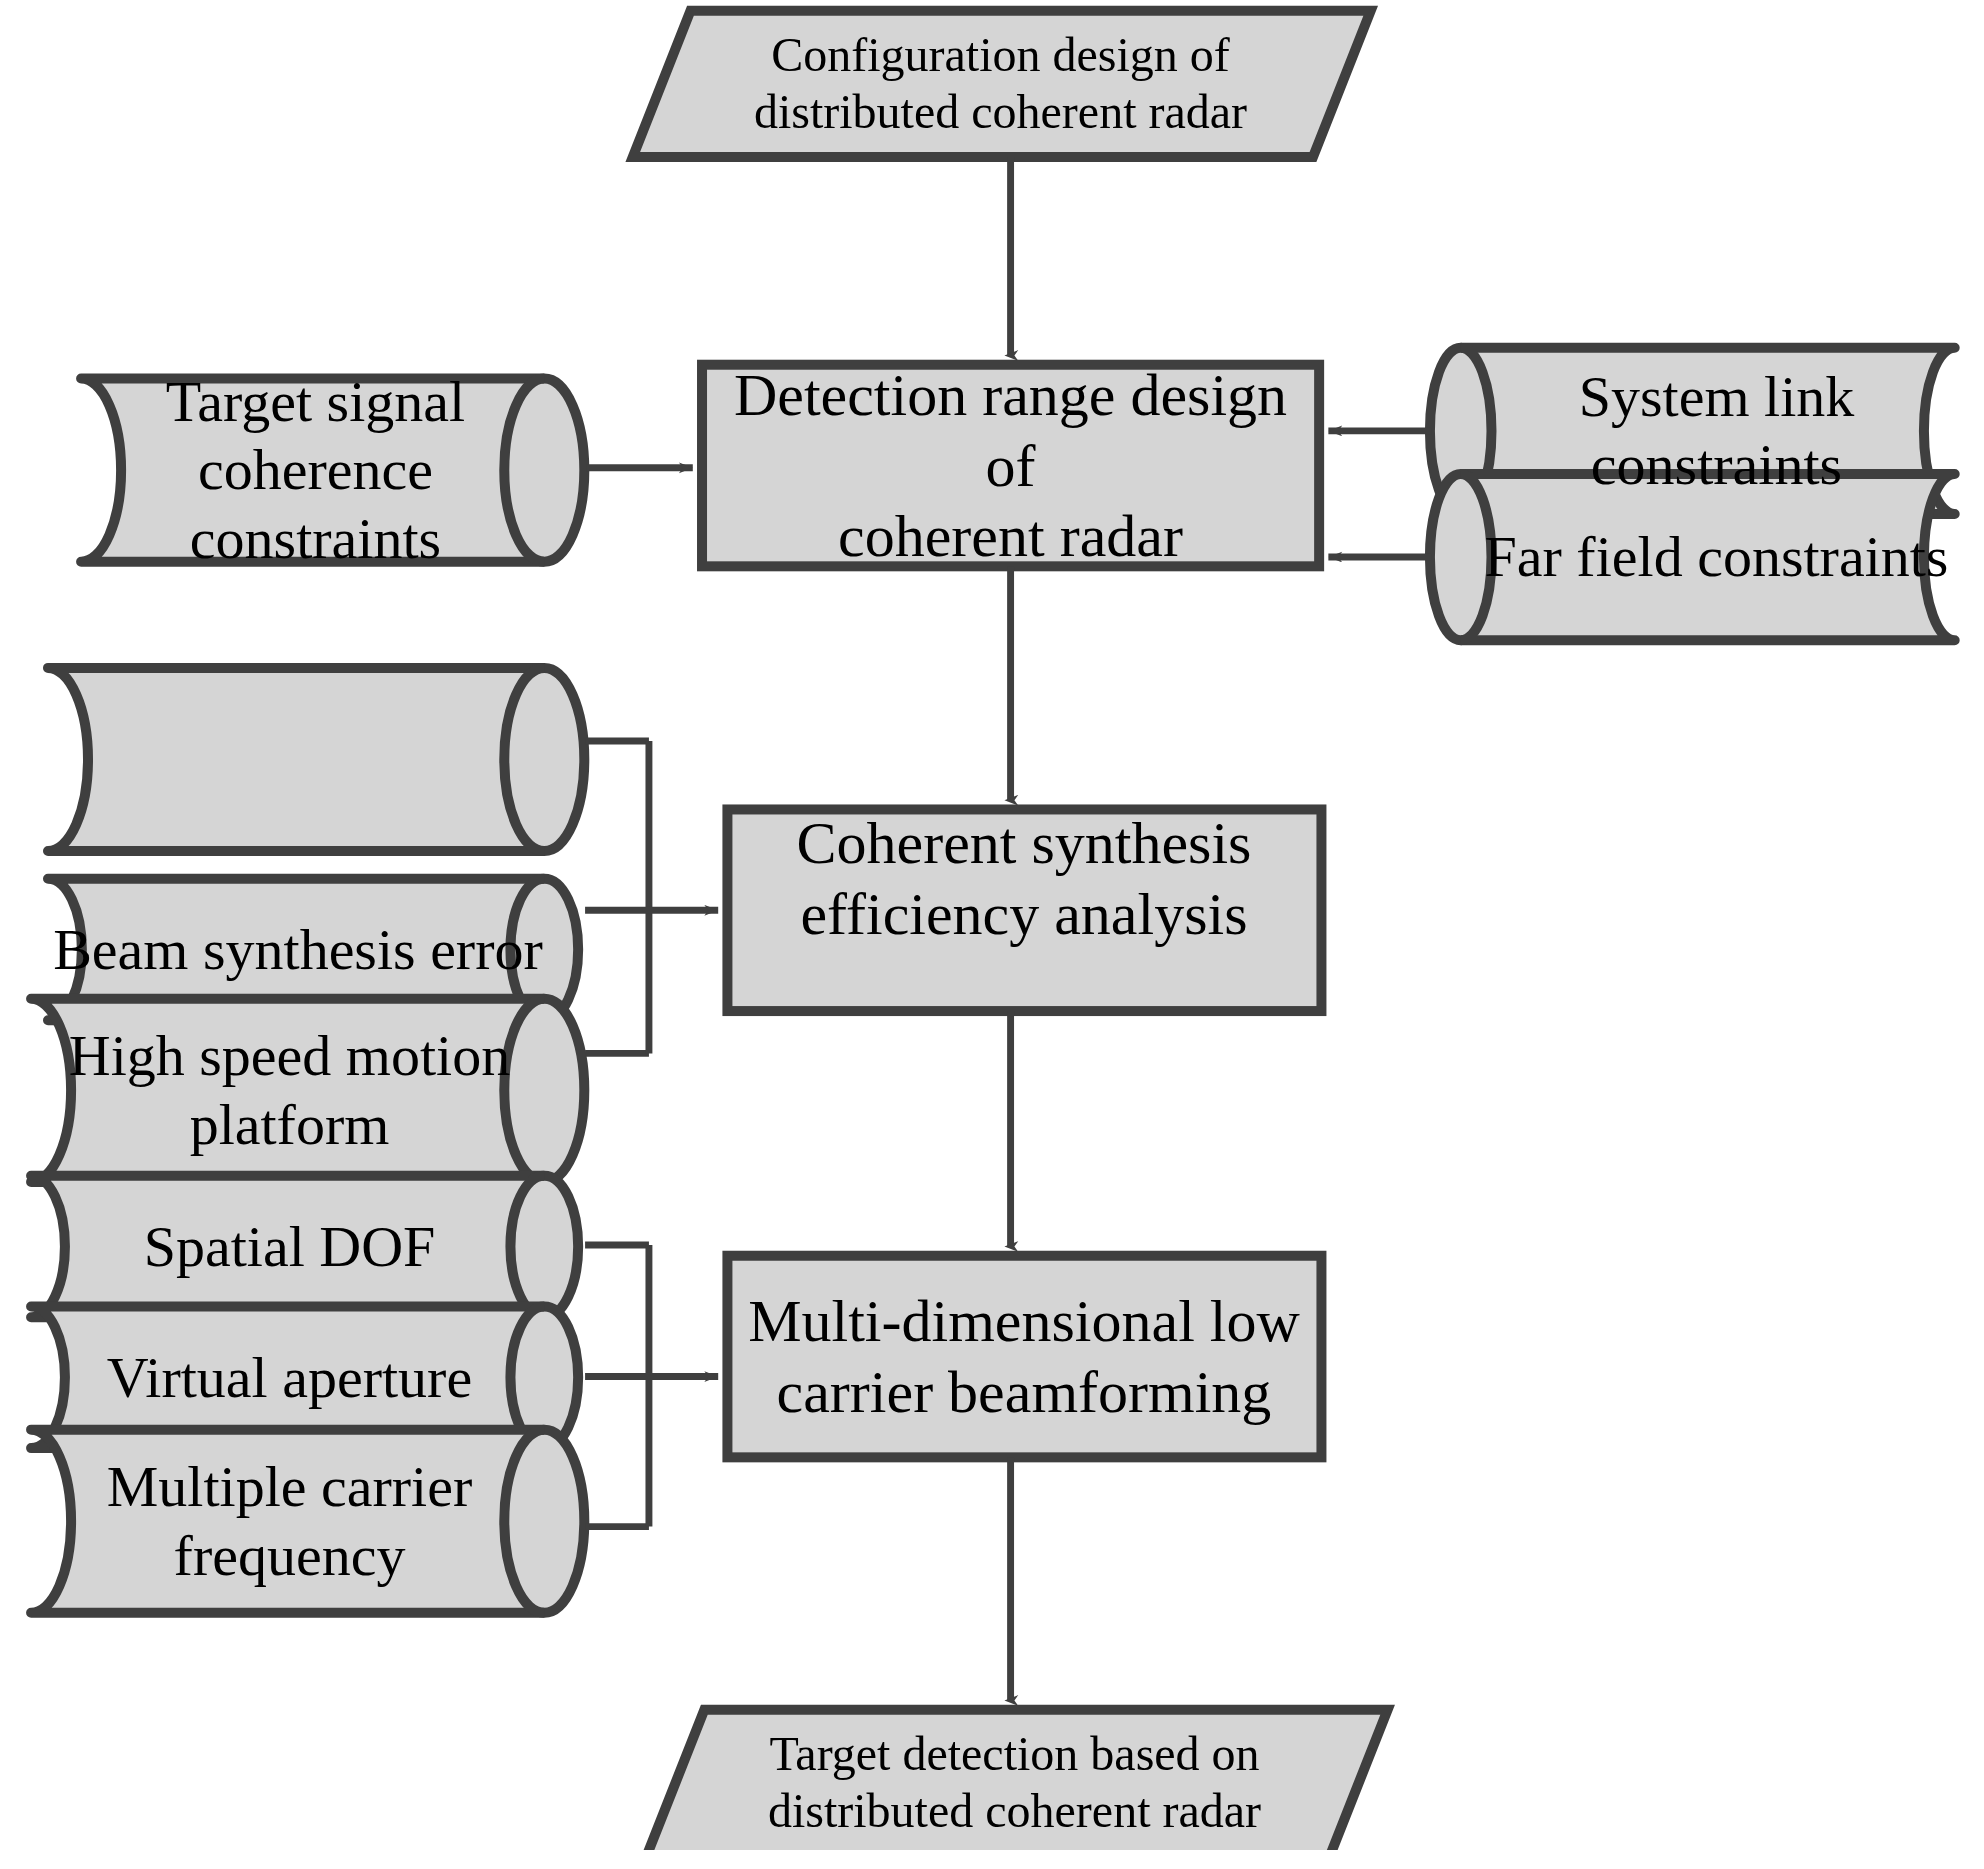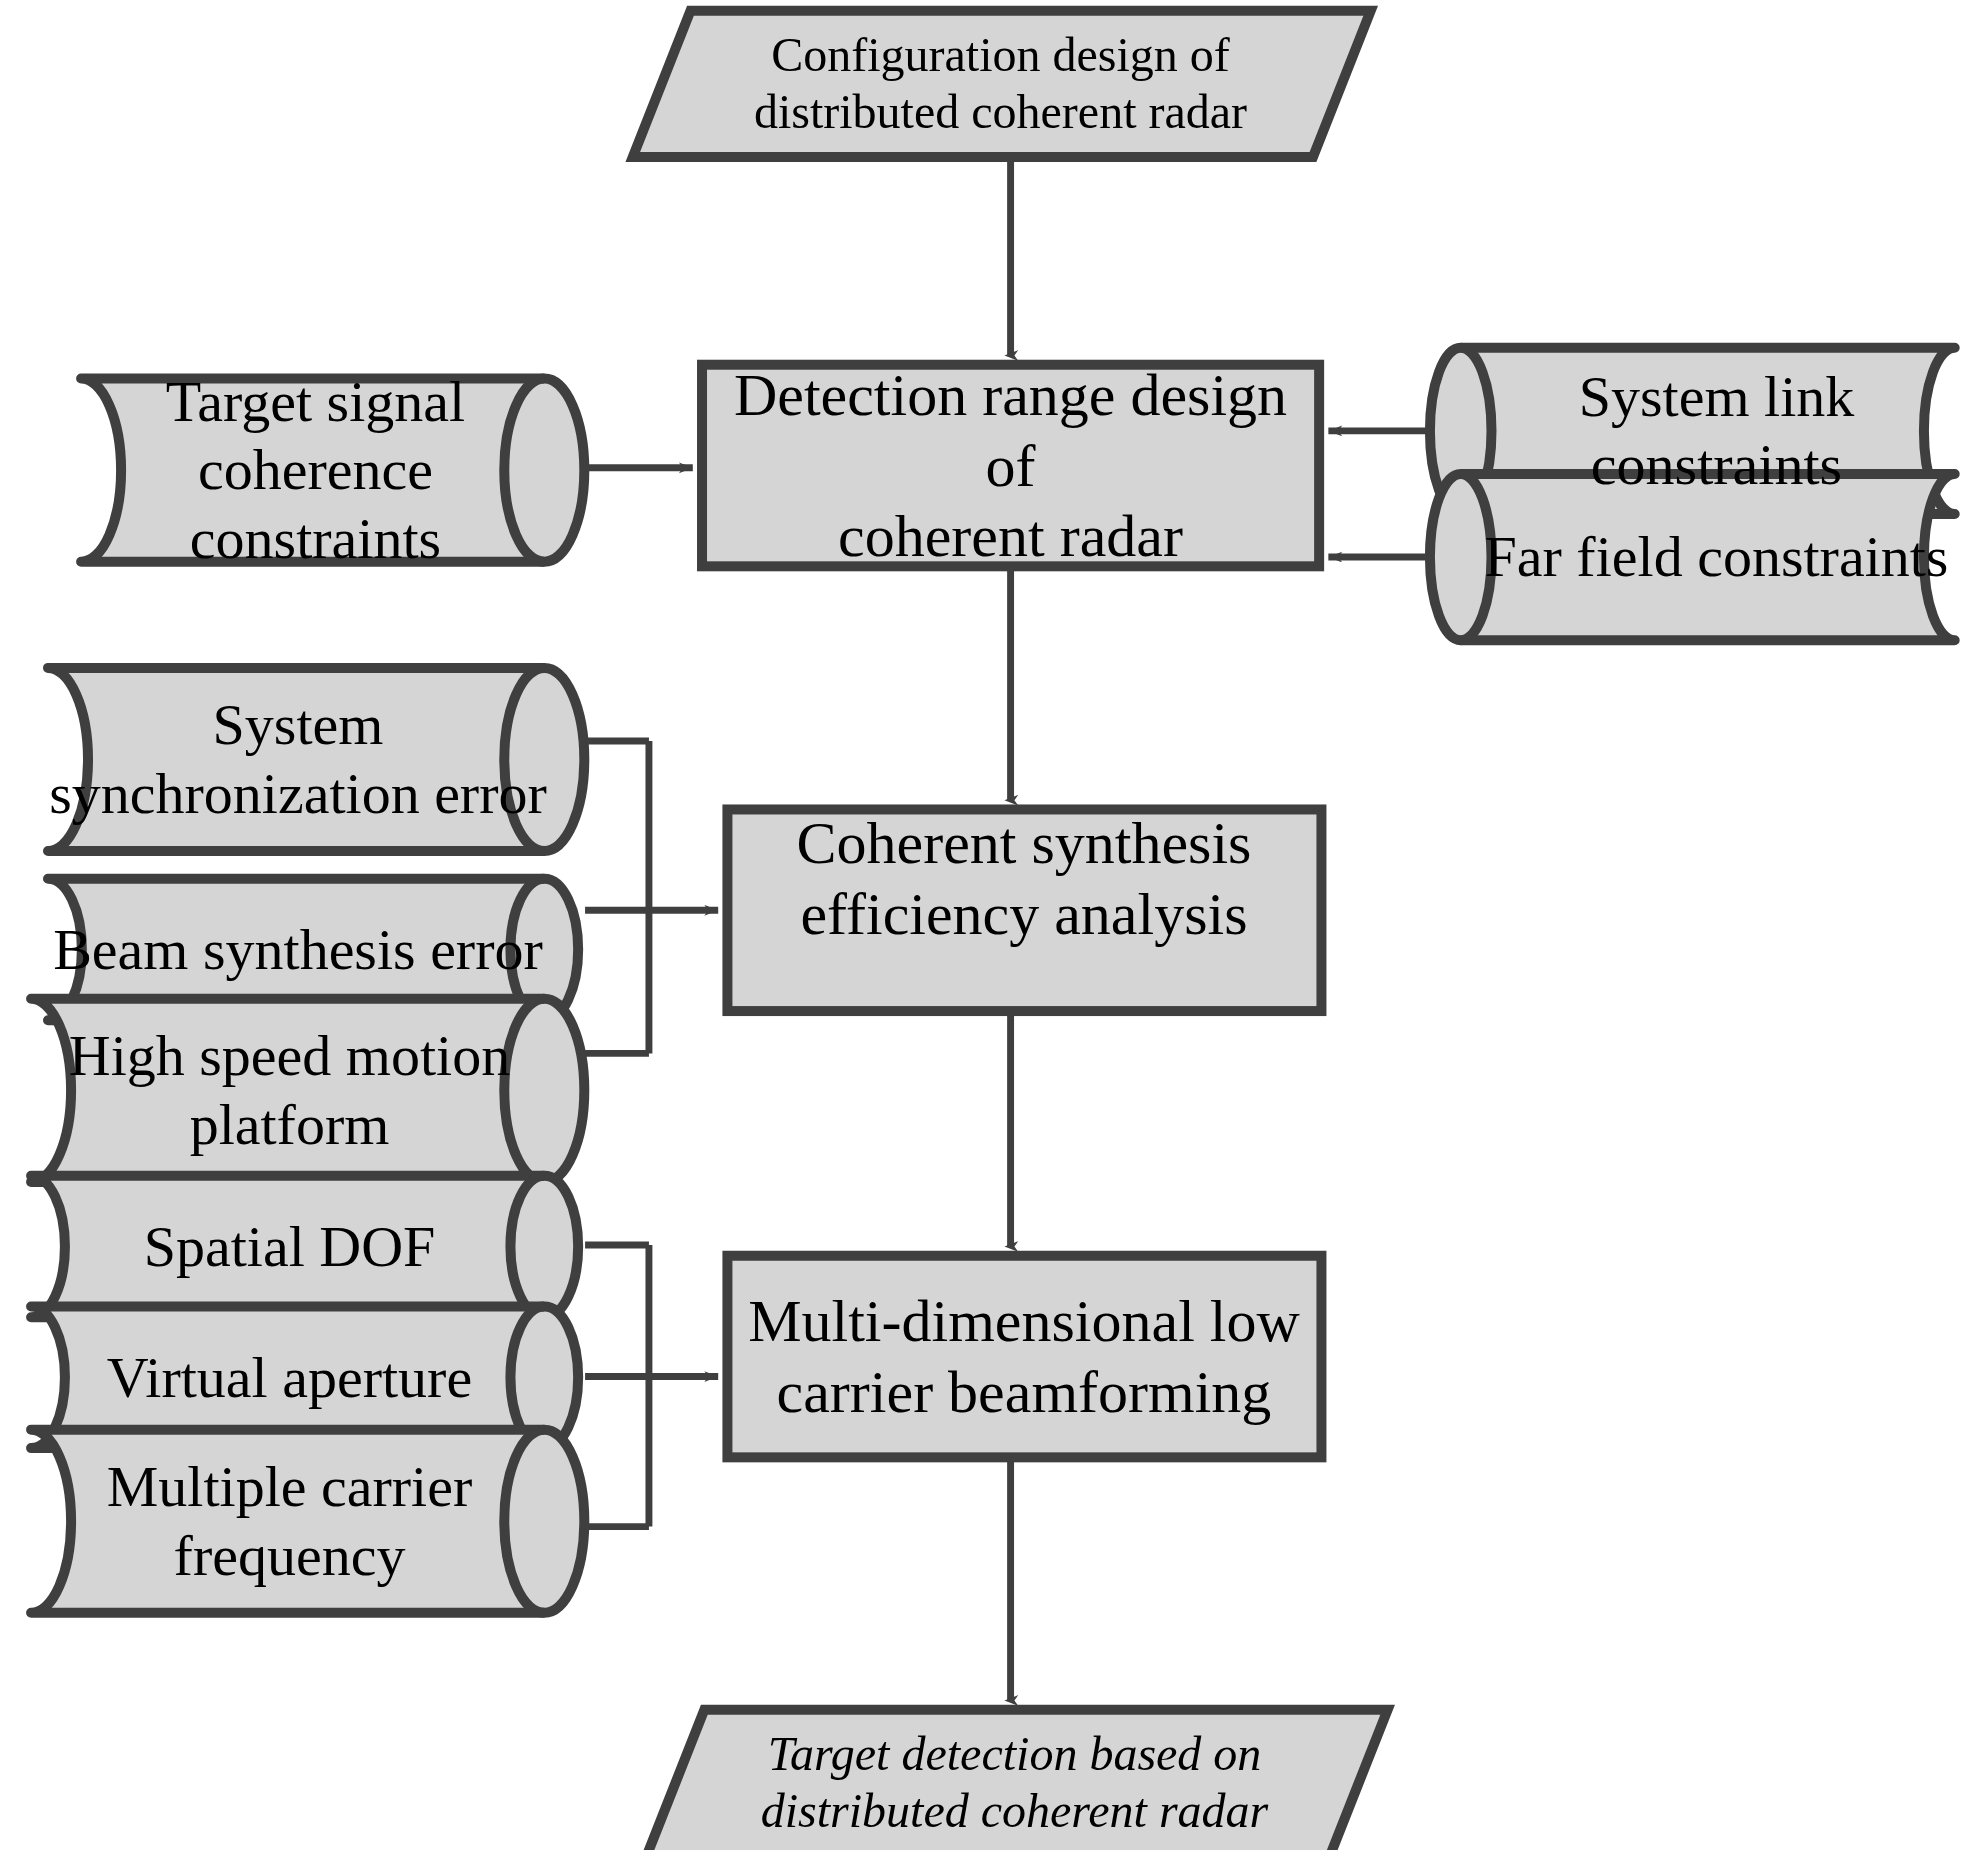--- a/index.html
+++ b/index.html
@@ -177,32 +177,30 @@
 
   <div class="node-label lbl-process" style="left:702px; top:365px; width:617px; height:202px;">Detection range design of
 coherent radar</div>
 
   <div class="node-label lbl-process" style="left:727px; top:778px; width:594px; height:202px;">Coherent synthesis
 efficiency analysis</div>
 
   <div class="node-label lbl-process" style="left:727px; top:1256px; width:594px; height:202px;">Multi-dimensional low
 carrier beamforming</div>
 
-  <div class="node-label lbl-terminal" style="left:676px; top:1710px; width:677px; height:146px;font-style:italic;">Target detection based on
+  <div class="node-label lbl-terminal" style="left:676px; top:1710px; width:677px; height:146px;">Target detection based on
 distributed coherent radar</div>
 
   <div class="node-label lbl-data" style="left:81px; top:379px; width:469px; height:183px;">Target signal
 coherence constraints</div>
 
   <div class="node-label lbl-data" style="left:1478px; top:348px; width:477px; height:166px;">System link constraints</div>
 
   <div class="node-label lbl-data" style="left:1478px; top:474px; width:477px; height:166px;">Far field constraints</div>
 
-  <div class="node-label lbl-data" style="left:48px; top:668px; width:500px; height:183px;">System
-synchronization error</div>
 
   <div class="node-label lbl-data" style="left:48px; top:879px; width:500px; height:142px;">Beam synthesis error</div>
 
   <div class="node-label lbl-data" style="left:31px; top:999px; width:517px; height:183px;">High speed motion
 platform</div>
 
   <div class="node-label lbl-data" style="left:31px; top:1176px; width:517px; height:142px;">Spatial DOF</div>
 
   <div class="node-label lbl-data" style="left:31px; top:1307px; width:517px; height:142px;">Virtual aperture</div>
 

